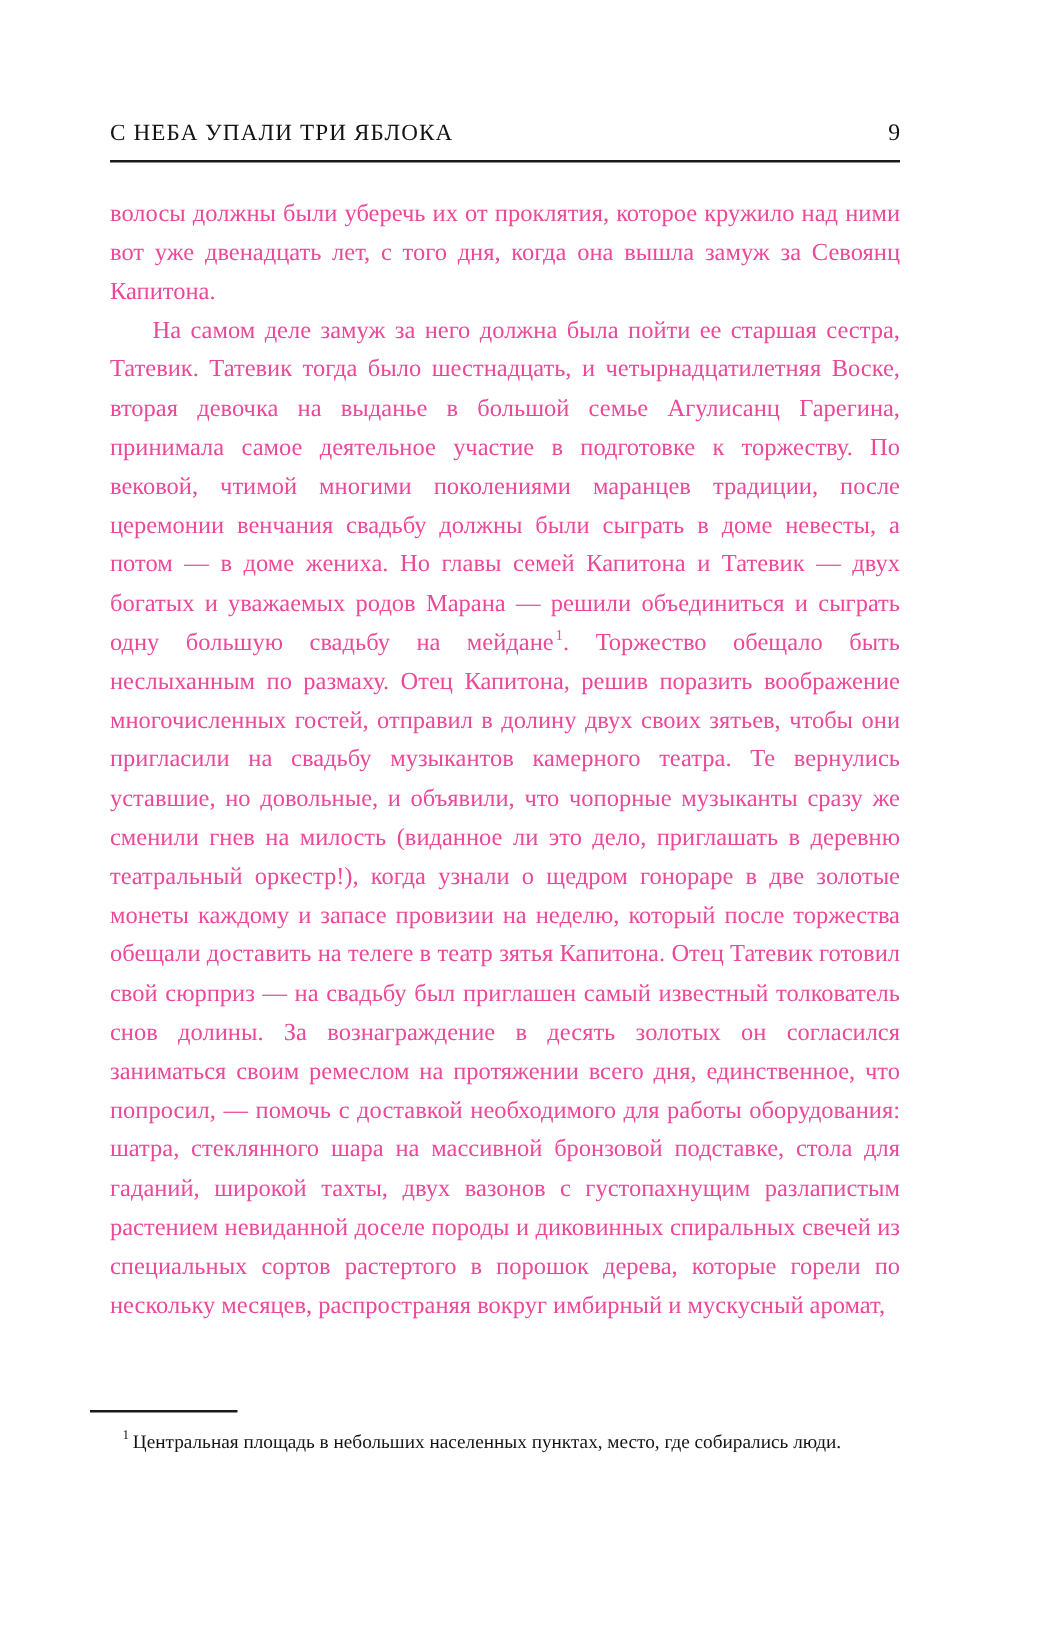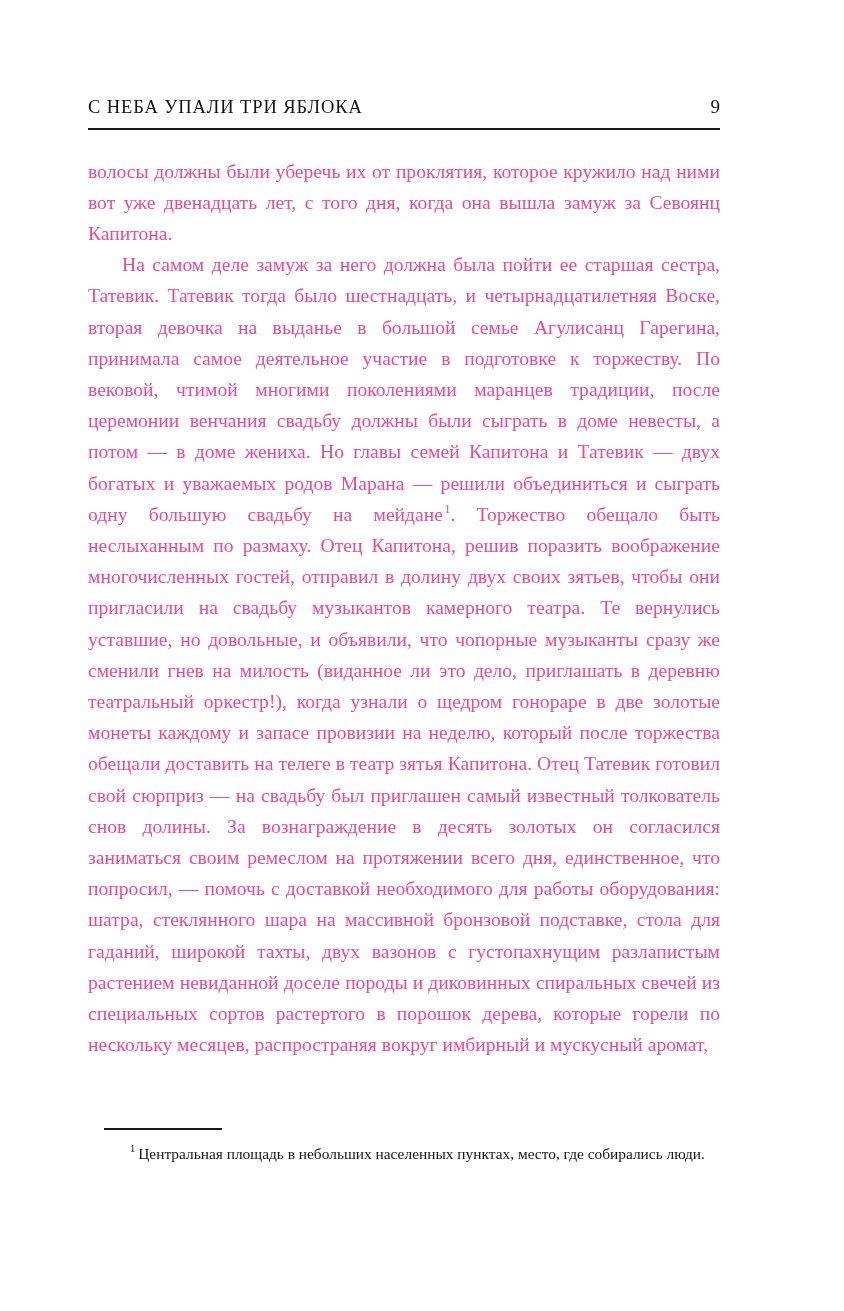--- a/index.html
+++ b/index.html
@@ -71,21 +71,21 @@
   }
   .fn-ref {
     font-size: 12px;
     vertical-align: super;
     line-height: 0;
     padding-left: 1.5px;
   }
   
   .footnote {
     position: absolute;
-    left: 104px;
+    left: 72px;
     top: 1128px;
     width: 632px;
   }
   .fn-rule {
     width: 118px;
     height: 1.6px;
     background: #1a1a1a;
     margin-bottom: 12px;
   }
   .footnote p {

